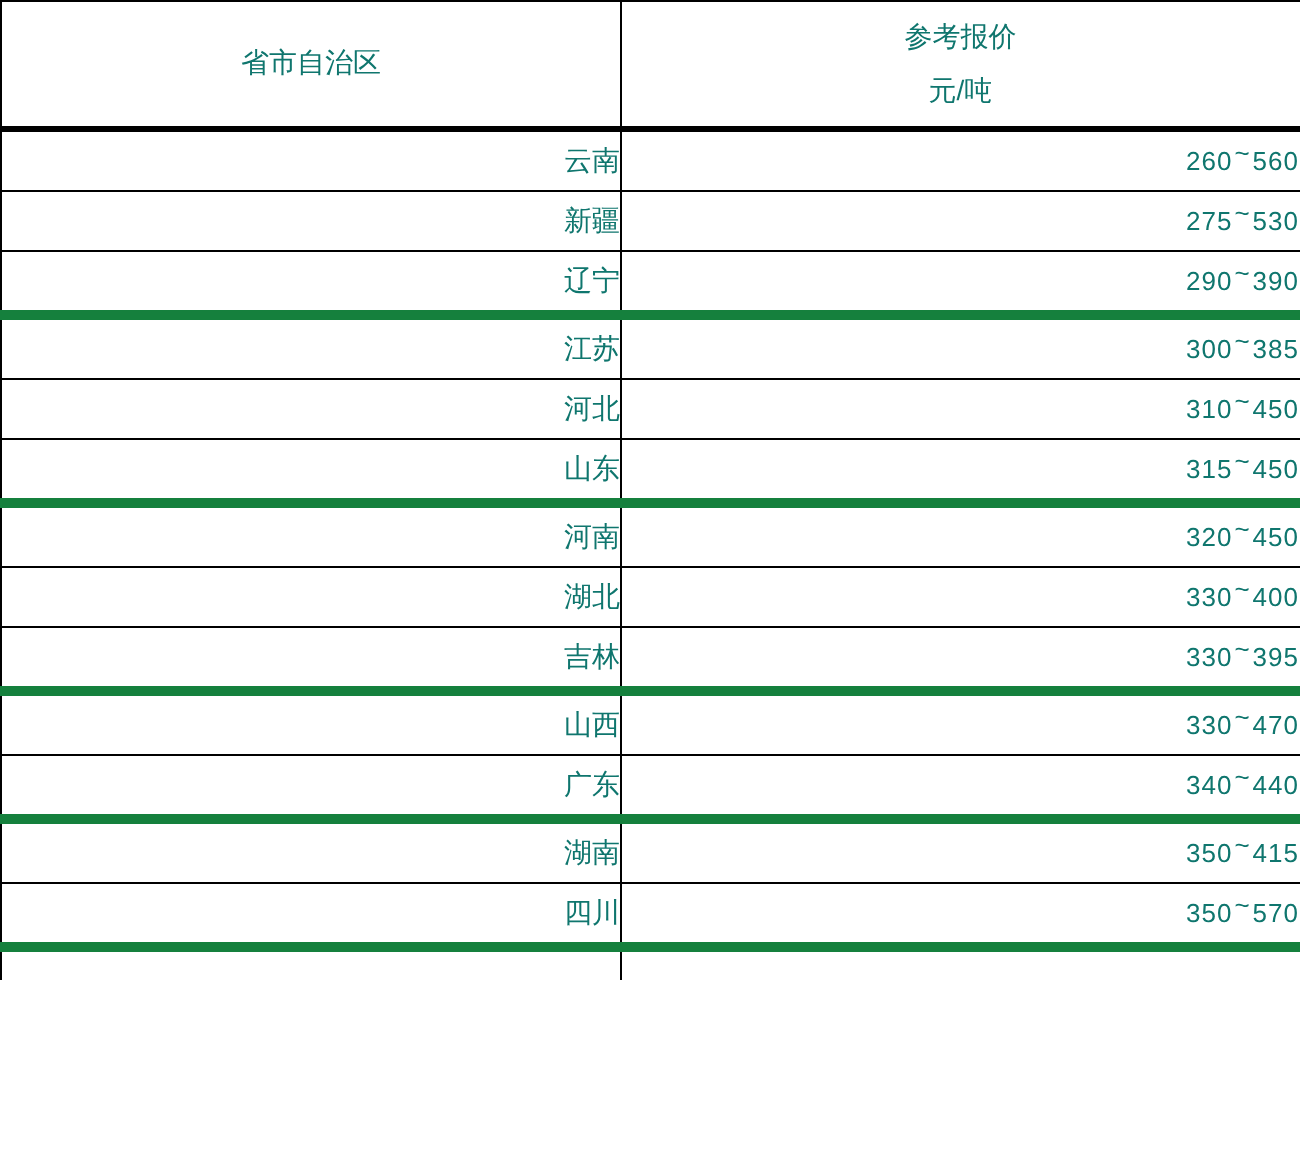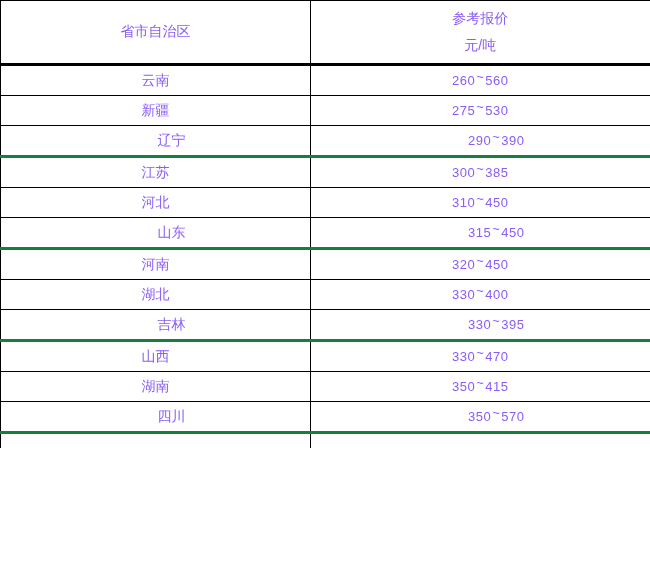--- a/index.html
+++ b/index.html
@@ -1,21 +1,21 @@
 <!DOCTYPE html>
 <html><head>
 <meta charset="utf-8">
 <style>
   html, body { margin: 0; padding: 0; background: #fff; }
   .viewport {
     width: 650px;
     height: 587px;
     overflow: hidden;
     background: #ffffff;
-    color: #8b5cf6;
+    color: #0f766e;
     font-family: "Liberation Sans", sans-serif;
   }
   table.price-table {
     border-collapse: collapse;
     width: 650px;
     table-layout: fixed;
   }
   col.col-province { width: 310px; }
   col.col-price    { width: 340px; }
   .price-table th,
@@ -34,27 +34,28 @@
   .price-table thead th {
     height: 62px;
     font-weight: normal;
     font-size: 14px;
     border-bottom: 3px solid #000;
   }
   .header-price-line { line-height: 27px; }
   .price-table tbody td {
     height: 29px;
     font-size: 14px;
+    text-align: right;
   }
   .price-table tbody td.price-cell {
     font-size: 13px;
     letter-spacing: 0.5px;
   }
   tr.thick-bottom th,
-  tr.thick-bottom td { border-bottom: 3px solid #15803d; padding-left: 32px; }
+  tr.thick-bottom td { border-bottom: 5px solid #15803d; padding-left: 32px; }
   tr.partial-row td { height: 14px; border-bottom: none; }
   .tilde {
     display: inline-block;
     position: relative;
     top: -4px;
     padding: 0 1px;
   }
 </style>
 </head>
 <body>
@@ -108,20 +109,24 @@
           <td class="price-cell">330<span class="tilde">~</span>400</td>
         </tr>
         <tr class="thick-bottom">
           <td>吉林</td>
           <td class="price-cell">330<span class="tilde">~</span>395</td>
         </tr>
         <tr>
           <td>山西</td>
           <td class="price-cell">330<span class="tilde">~</span>470</td>
         </tr>
+        <tr class="thick-bottom">
+          <td>广东</td>
+          <td class="price-cell">340<span class="tilde">~</span>440</td>
+        </tr>
         <tr>
           <td>湖南</td>
           <td class="price-cell">350<span class="tilde">~</span>415</td>
         </tr>
         <tr class="thick-bottom">
           <td>四川</td>
           <td class="price-cell">350<span class="tilde">~</span>570</td>
         </tr>
         <tr class="partial-row">
           <td></td>

